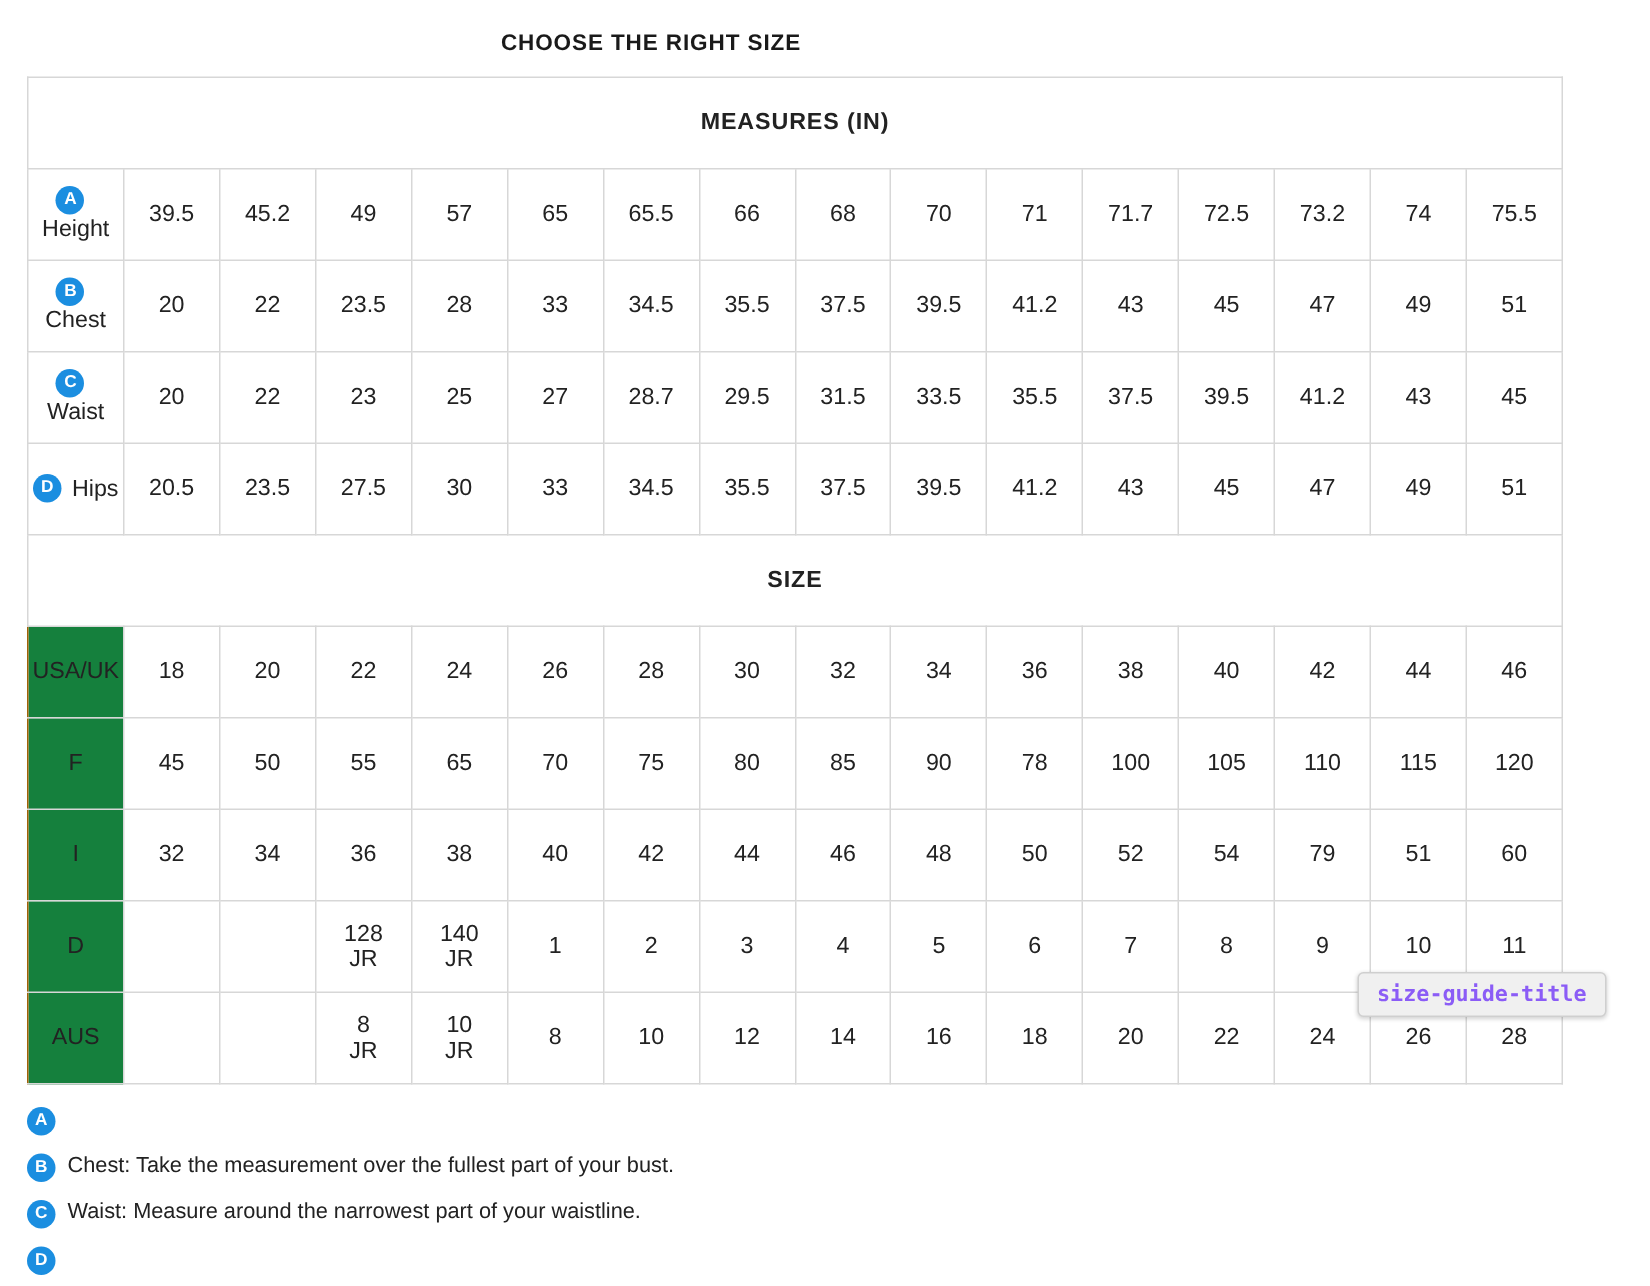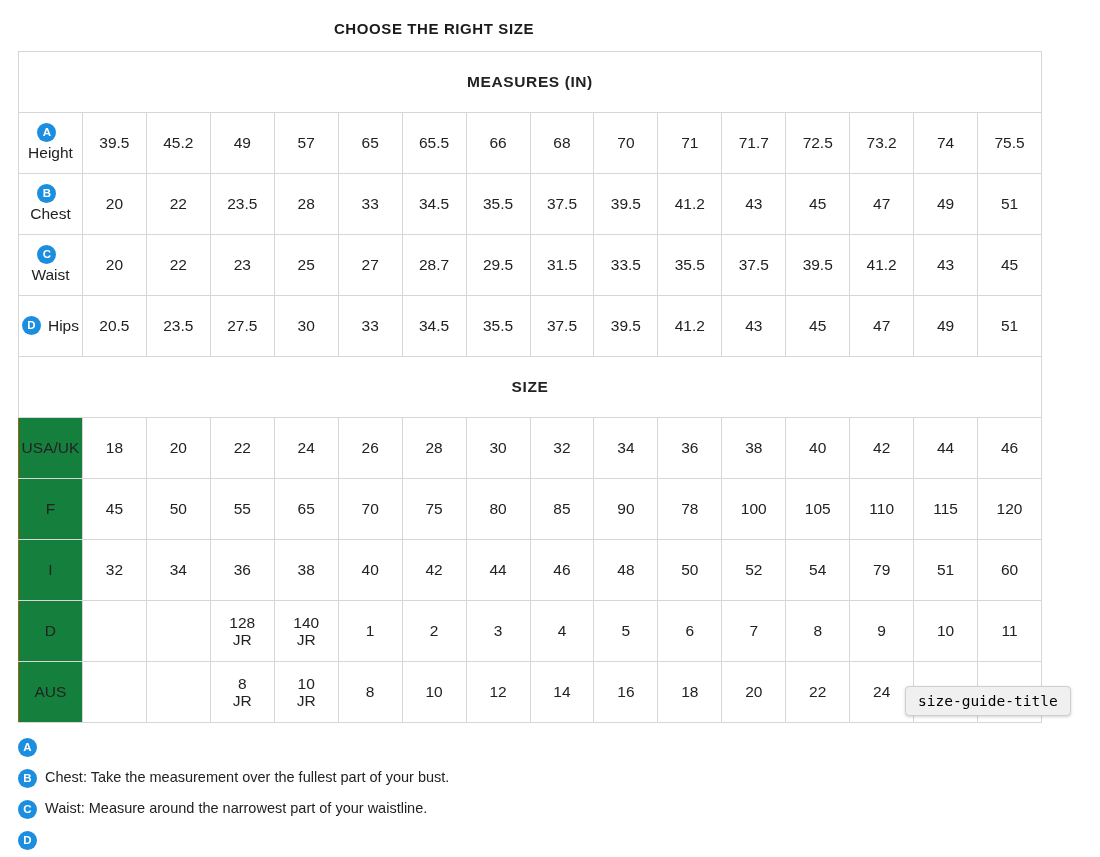--- a/index.html
+++ b/index.html
@@ -101,30 +101,31 @@
     flex: 0 0 auto;
     margin-right: 8px;
     top: 1px;
   }
   .note-text {
     line-height: 1.25;
   }
   .tooltip {
     position: absolute;
     left: 905px;
-    top: 686px;
+    top: 648px;
     background: #f0f0f0;
     border: 1px solid #cfcfcf;
     border-radius: 4px;
     padding: 6px 12px;
     font-size: 14.5px;
     font-family: "DejaVu Sans Mono", monospace;
-    color: #000000;
+    color: #8b5cf6;
     box-shadow: 0 1px 3px rgba(0,0,0,0.18);
     white-space: nowrap;
+    font-weight: bold;
   }
 </style>
 </head>
 <body>
 
 <div class="page">
 
   <div class="page-title">CHOOSE THE RIGHT SIZE</div>
 
   <table class="size-table">

